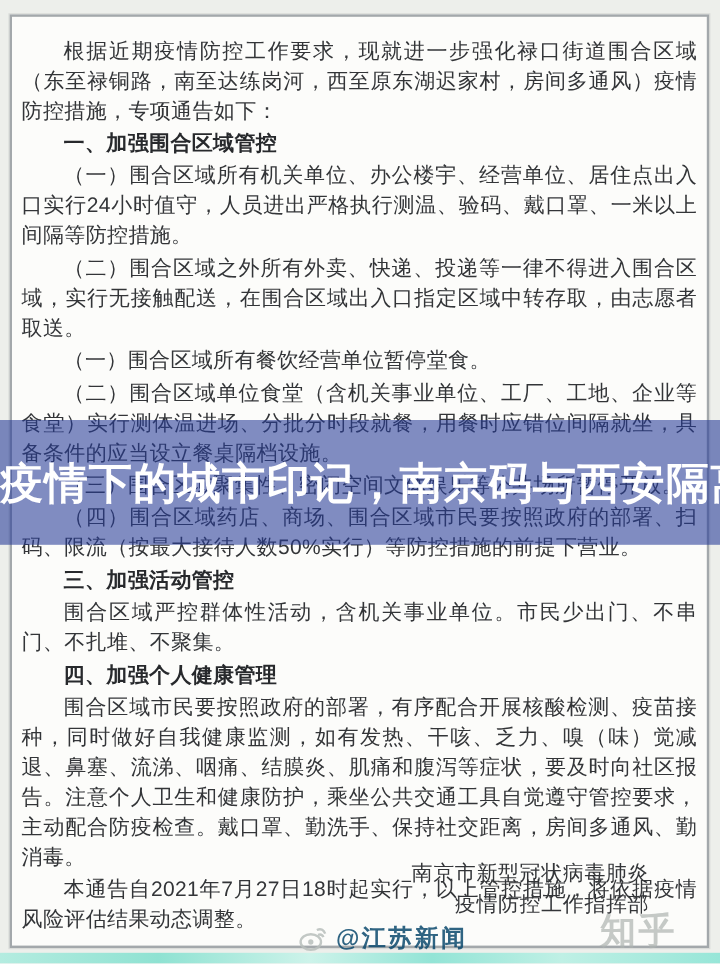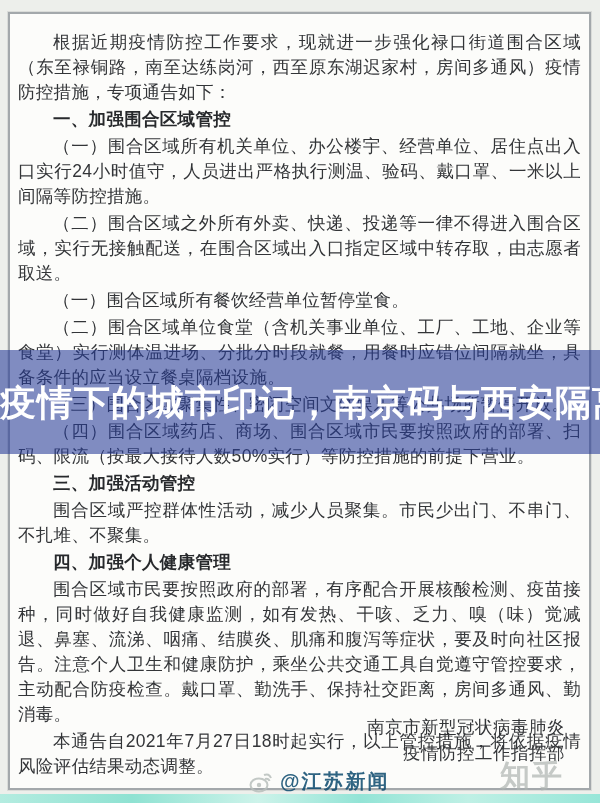--- a/index.html
+++ b/index.html
@@ -25,21 +25,21 @@
     padding:0 8px;
     color:#333538;
     font-size:17.5px;line-height:25px;
     text-align:justify;
     letter-spacing:0.3px;
   }
   .doc-content p{margin:2px 0;text-indent:2em;}
   .doc-content p.heading{font-weight:bold;color:#27292c;}
   .signature{
     position:absolute;right:0;left:0;top:700px;
-    padding-right:24px;
+    padding-right:48px;
     text-align:right;
     color:#333538;font-size:17.5px;line-height:26px;letter-spacing:0.5px;
   }
   
   .title-band{
     position:absolute;left:0;right:0;top:350px;height:104px;
     background:rgba(38,58,152,0.58);
     display:flex;flex-direction:row;justify-content:space-between;align-items:center;
     z-index:5;
   }
@@ -67,21 +67,21 @@
   <div class="doc-content">
     <p>根据近期疫情防控工作要求，现就进一步强化禄口街道围合区域（东至禄铜路，南至达练岗河，西至原东湖迟家村，房间多通风）疫情防控措施，专项通告如下：</p>
     <p class="heading">一、加强围合区域管控</p>
     <p>（一）围合区域所有机关单位、办公楼宇、经营单位、居住点出入口实行24小时值守，人员进出严格执行测温、验码、戴口罩、一米以上间隔等防控措施。</p>
     <p>（二）围合区域之外所有外卖、快递、投递等一律不得进入围合区域，实行无接触配送，在围合区域出入口指定区域中转存取，由志愿者取送。</p>
     <p>（一）围合区域所有餐饮经营单位暂停堂食。</p>
     <p>（二）围合区域单位食堂（含机关事业单位、工厂、工地、企业等食堂）实行测体温进场、分批分时段就餐，用餐时应错位间隔就坐，具备条件的应当设立餐桌隔档设施。</p>
     <p>（三）围合区域聚集性、密闭空间文体娱乐等公共场所暂停开放。</p>
     <p>（四）围合区域药店、商场、围合区域市民要按照政府的部署、扫码、限流（按最大接待人数50%实行）等防控措施的前提下营业。</p>
     <p class="heading">三、加强活动管控</p>
-    <p>围合区域严控群体性活动，减少人员聚集。市民少出门、不串门、不扎堆、不聚集。</p>
+    <p>围合区域严控群体性活动，含机关事业单位。市民少出门、不串门、不扎堆、不聚集。</p>
     <p class="heading">四、加强个人健康管理</p>
     <p>围合区域市民要按照政府的部署，有序配合开展核酸检测、疫苗接种，同时做好自我健康监测，如有发热、干咳、乏力、嗅（味）觉减退、鼻塞、流涕、咽痛、结膜炎、肌痛和腹泻等症状，要及时向社区报告。注意个人卫生和健康防护，乘坐公共交通工具自觉遵守管控要求，主动配合防疫检查。戴口罩、勤洗手、保持社交距离，房间多通风、勤消毒。</p>
     <p>本通告自2021年7月27日18时起实行，以上管控措施，将依据疫情风险评估结果动态调整。</p>
 
   </div>
 
   <div class="signature">
     <div>南京市新型冠状病毒肺炎</div>
     <div>疫情防控工作指挥部</div>
   </div>

